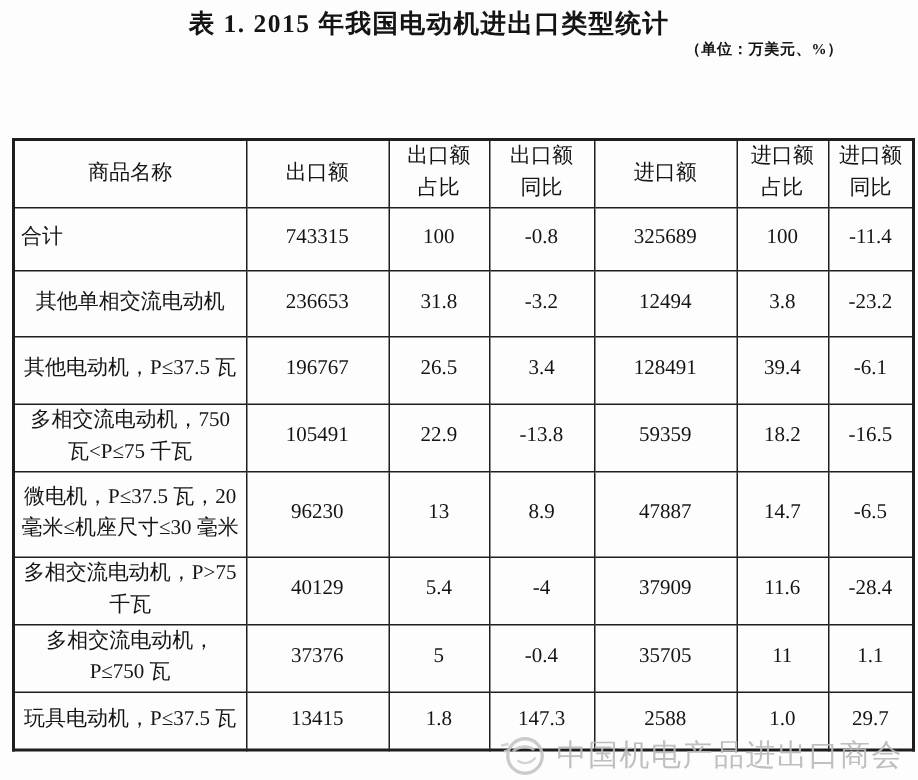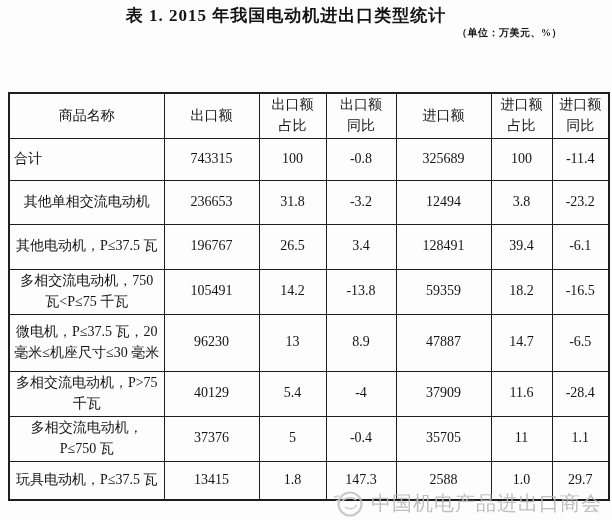--- a/index.html
+++ b/index.html
@@ -143,21 +143,21 @@
       <td>196767</td>
       <td>26.5</td>
       <td>3.4</td>
       <td>128491</td>
       <td>39.4</td>
       <td>-6.1</td>
     </tr>
     <tr style="height:45px">
       <td class="name">多相交流电动机，750 瓦&lt;P≤75 千瓦</td>
       <td>105491</td>
-      <td>14.2</td>
+      <td>22.9</td>
       <td>-13.8</td>
       <td>59359</td>
       <td>18.2</td>
       <td>-16.5</td>
     </tr>
     <tr style="height:57px">
       <td class="name">微电机，P≤37.5 瓦，20 毫米≤机座尺寸≤30 毫米</td>
       <td>96230</td>
       <td>13</td>
       <td>8.9</td>

